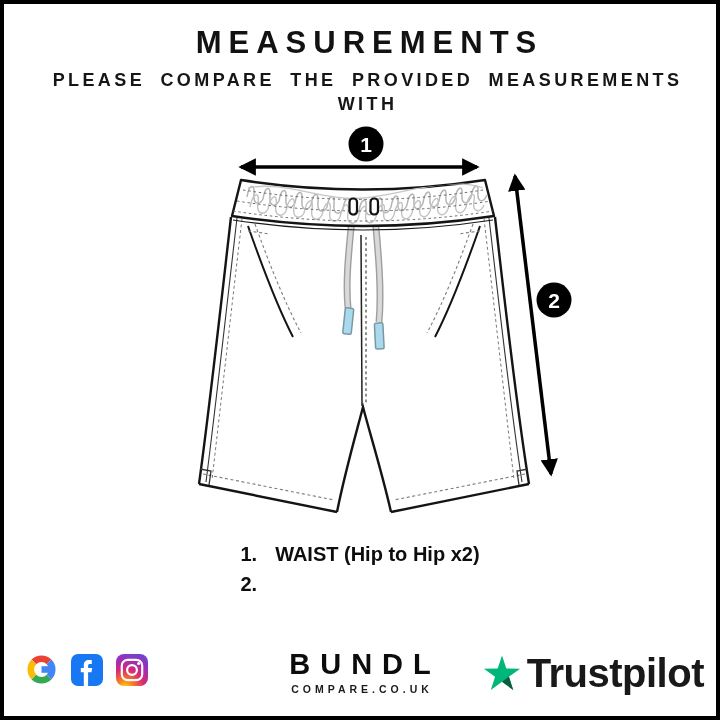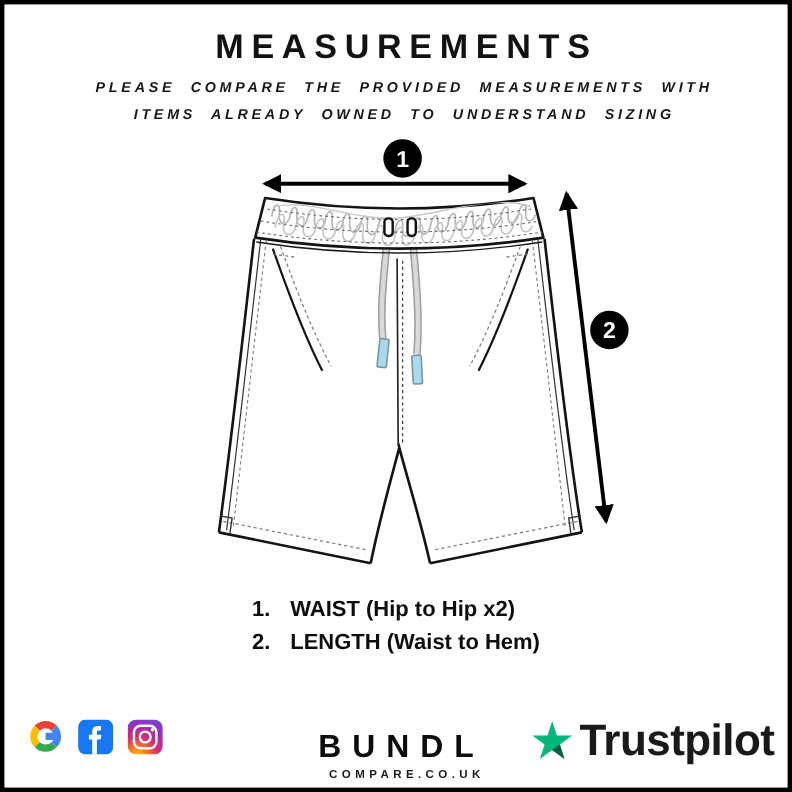--- a/index.html
+++ b/index.html
@@ -14,51 +14,50 @@
     overflow:hidden;
   }
   
   .header { position:absolute; top:21px; left:0; right:0; text-align:center;margin-left:12px; }
   .title {
     font-size:31px; font-weight:bold; letter-spacing:7px; padding-left:7px;
     color:#121212;
   }
   .subtitle {
     margin-top:7px;
-    font-size:13px; font-weight:bold; letter-spacing:3.4px; word-spacing:7px;
-    line-height:24px; color:#161616; padding-left:3px;font-style:italic;
+    font-size:18px; font-weight:bold; letter-spacing:3.4px; word-spacing:7px;
+    line-height:24px; color:#161616; padding-left:3px;
   }
   
   .diagram { position:absolute; top:0; left:0; }
   .badge-label { font-size:21px; font-weight:bold; }
   
   .legend { position:absolute; top:536px; left:0; right:0; display:flex; justify-content:center; }
   .legend-grid {
     display:grid; grid-template-columns:auto auto; column-gap:18px; row-gap:1px;
     font-size:20px; font-weight:bold; line-height:29px; color:#0d0d0d;
   }
   
   .footer { position:absolute; left:0; right:0; bottom:0; height:72px; }
   .social { position:absolute; left:21px; top:9px; display:flex; align-items:center; gap:13px; }
-  .brand { position:absolute; left:50%; transform:translateX(-50%); top:19px; text-align:right; }
+  .brand { position:absolute; left:50%; transform:translateX(-50%); top:4px; text-align:center; }
   .brand-name { font-size:29px; font-weight:bold; letter-spacing:10px; padding-left:10px; color:#0c0c0c; }
   .brand-domain { font-size:10.5px; font-weight:bold; letter-spacing:4px; padding-left:4px; margin-top:2px; color:#1b1b1b; }
   .trustpilot { position:absolute; right:12px; top:6px; display:flex; align-items:center; gap:5px; height:46px; }
   .trustpilot-word { font-size:40px; font-weight:600; letter-spacing:-0.5px; color:#191919; }
 </style>
 </head>
 <body>
 
 <div class="frame">
 
   <div class="header">
     <div class="title">MEASUREMENTS</div>
     <div class="subtitle">
       <div>PLEASE COMPARE THE PROVIDED MEASUREMENTS WITH</div>
-      <div>ITEMS ALREADY OWNED TO UNDERSTAND SIZING</div>
     </div>
   </div>
 
   <svg class="diagram" width="720" height="528" viewBox="0 0 720 528">
     <defs>
       <marker id="ah" viewBox="0 0 10 10" refX="8.5" refY="5" markerWidth="5" markerHeight="5" orient="auto-start-reverse">
         <path d="M0,0 L10,5 L0,10 z" fill="#000"></path>
       </marker>
       <clipPath id="bandClip">
         <path d="M237,176 Q359,195 481,176 L490,212 Q359,232 228,212 Z"></path>
@@ -129,21 +128,20 @@
       <circle cx="550" cy="296" r="17.5" fill="#000"></circle>
       <text class="badge-label" x="550" y="303.5" text-anchor="middle" fill="#fff">2</text>
     </g>
   </svg>
 
   <div class="legend">
     <div class="legend-grid">
       <div class="legend-num">1.</div>
       <div class="legend-label">WAIST (Hip to Hip x2)</div>
       <div class="legend-num">2.</div>
-      <div class="legend-label">LENGTH (Waist to Hem)</div>
     </div>
   </div>
 
   <div class="footer">
     <div class="social">
       <svg width="33" height="33" viewBox="0 0 40 40">
         <path d="M10.81,10.81 A13,13 0 0 1 29.19,10.81" fill="none" stroke-width="8" stroke="#EA4335"></path>
         <path d="M10.81,29.19 A13,13 0 0 1 10.81,10.81" fill="none" stroke-width="8" stroke="#FBBC05"></path>
         <path d="M29.19,29.19 A13,13 0 0 1 10.81,29.19" fill="none" stroke-width="8" stroke="#34A853"></path>
         <path d="M29.19,10.81 A13,13 0 0 1 29.19,29.19" fill="none" stroke-width="8" stroke="#4285F4"></path>

